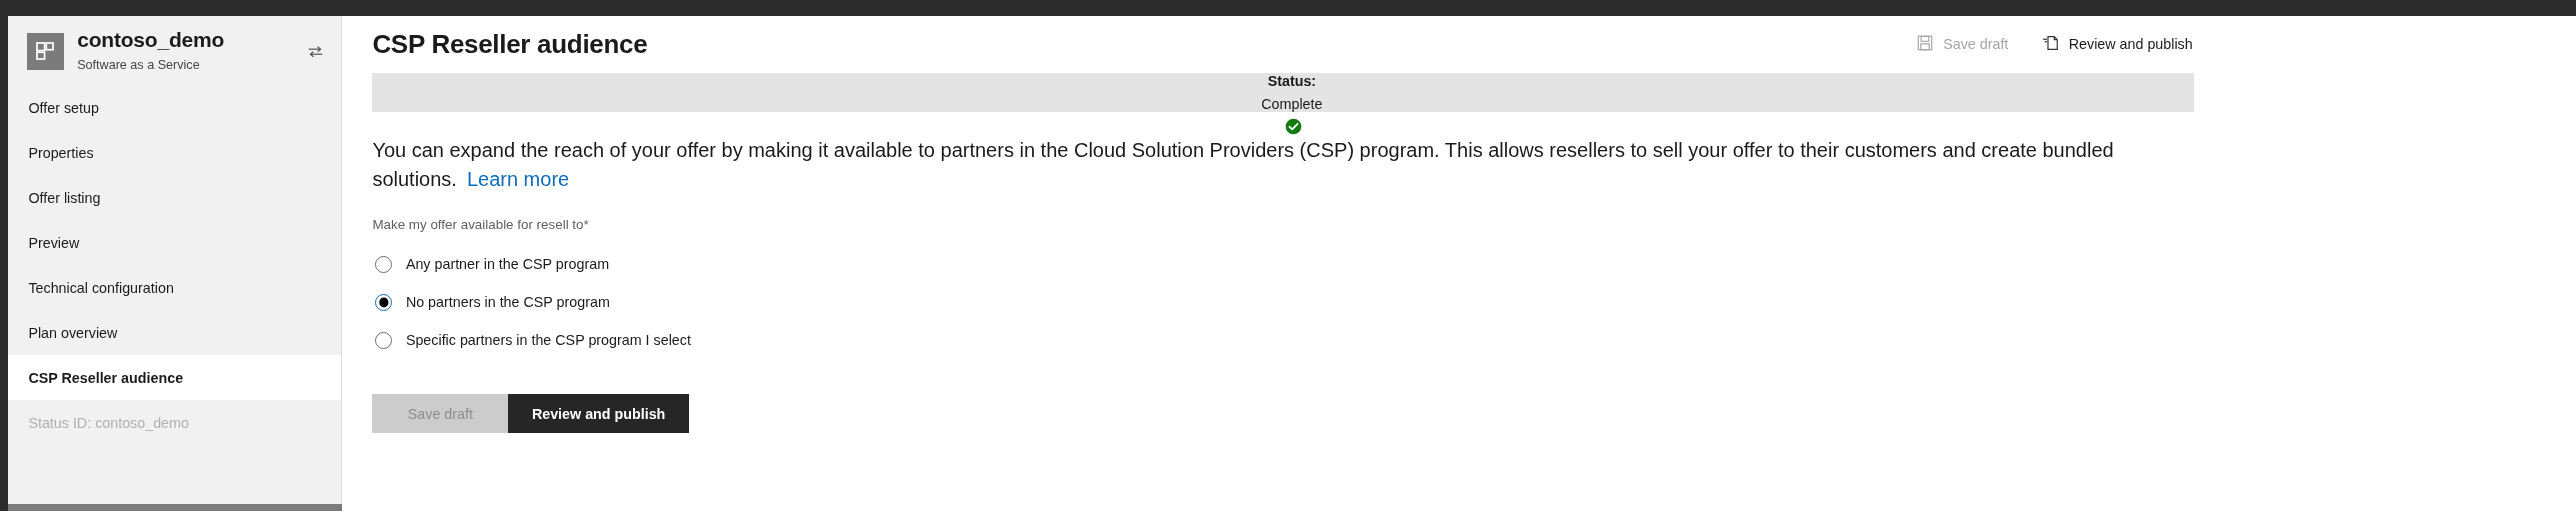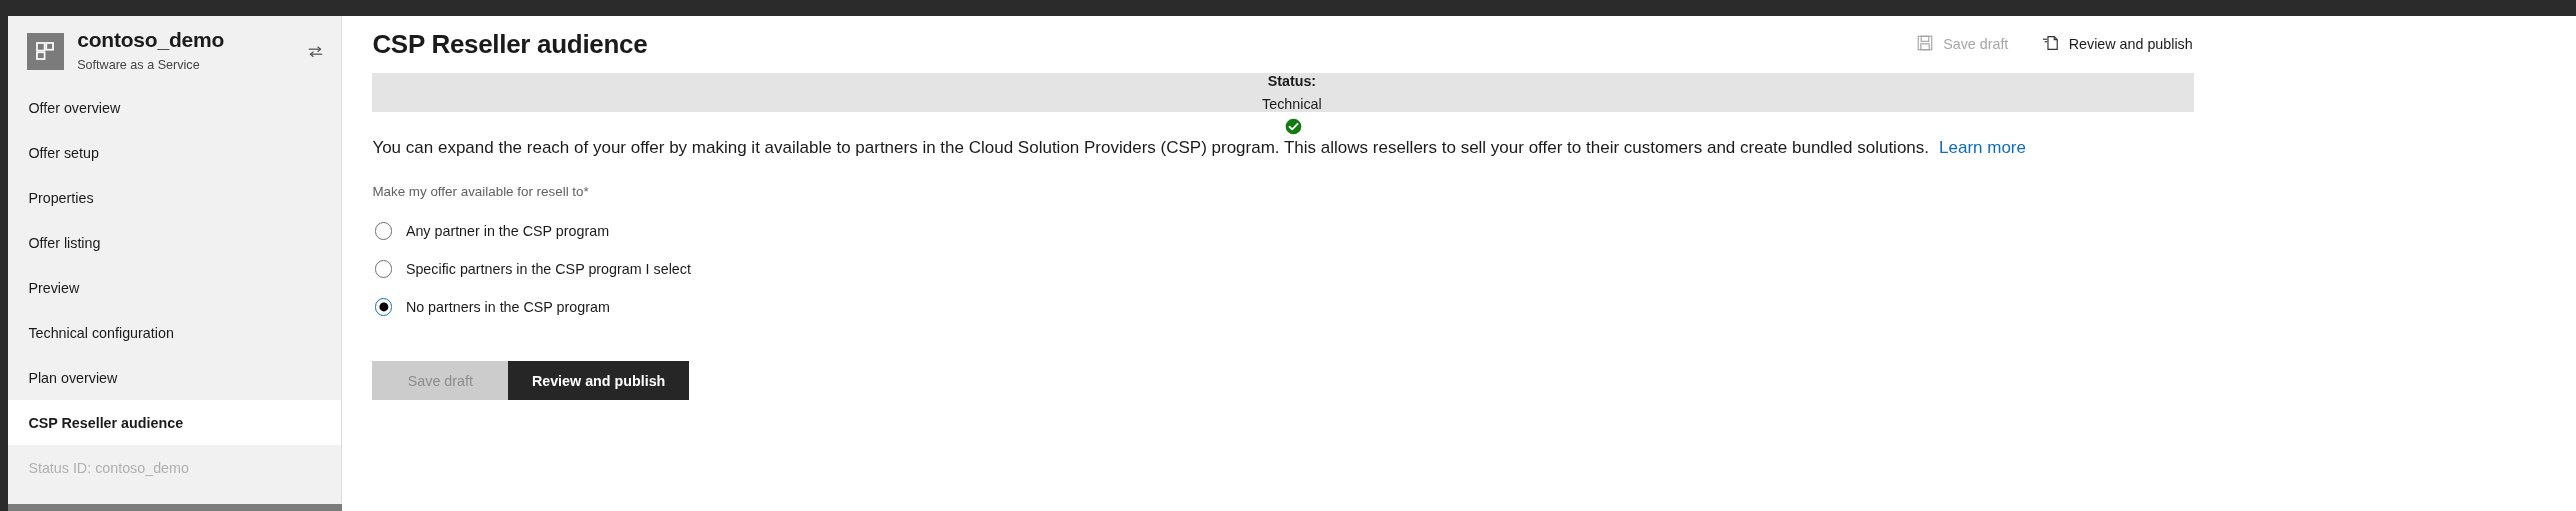--- a/index.html
+++ b/index.html
@@ -212,21 +212,21 @@
     font-size: 14.3px;
     color: #1b1b1b;
   }
   .status-check { display: block; margin-left: 3.4px; }
 
   .content {
     padding: 23.5px 34px 0 30px;
   }
 
   .description {
-    font-size: 17px;
+    font-size: 20px;
     color: #1b1b1b;
     line-height: 1.45;
   }
   .learn-link {
     color: #0f6cbd;
     text-decoration: none;
     cursor: pointer;
     margin-left: 10px;
   }
 
@@ -336,23 +336,20 @@
         <svg width="17" height="13.4" viewBox="0 0 20 16" aria-hidden="true">
           <line x1="2" y1="5" x2="16" y2="5" stroke="#555555" stroke-width="1.5"></line>
           <polyline points="12.5,2 16,5 12.5,8" fill="none" stroke="#555555" stroke-width="1.5"></polyline>
           <line x1="4" y1="11" x2="18" y2="11" stroke="#555555" stroke-width="1.5"></line>
           <polyline points="7.5,8 4,11 7.5,14" fill="none" stroke="#555555" stroke-width="1.5"></polyline>
         </svg>
       </button>
     </div>
 
     <ul class="nav-list">
-      <li class="nav-item">
-        <span>Offer overview</span>
-      </li>
       <li class="nav-item">
         <span>Offer setup</span>
       </li>
       <li class="nav-item">
         <span>Properties</span>
       </li>
       <li class="nav-item">
         <span>Offer listing</span>
       </li>
       <li class="nav-item">
@@ -403,21 +400,21 @@
               <line x1="3" y1="8" x2="6" y2="8" stroke="#333333" stroke-width="1.4"></line>
             </svg>
           </span>
           <span class="cmd-label">Review and publish</span>
         </button>
       </div>
     </div>
 
     <div class="status-bar">
       <span class="status-label">Status:</span>
-      <span class="status-value">Technical</span>
+      <span class="status-value">Complete</span>
       <span class="status-check">
         <svg width="17" height="17" viewBox="0 0 20 20" aria-hidden="true">
           <circle cx="10" cy="10" r="9.2" fill="#107c10"></circle>
           <polyline points="5.3,10.3 8.5,13.4 14.8,6.8" fill="none" stroke="#ffffff" stroke-width="2.1" stroke-linecap="round" stroke-linejoin="round"></polyline>
         </svg>
       </span>
     </div>
 
     <div class="content">
 
@@ -428,29 +425,29 @@
       <div class="field-label">
         <span>Make my offer available for resell to</span><span class="req-star">*</span>
       </div>
 
       <div class="radio-group">
         <label class="radio-row">
           <span class="radio-mark"></span>
           <span class="radio-text">Any partner in the CSP program</span>
         </label>
 
+        <label class="radio-row checked">
+          <span class="radio-mark"></span>
+          <span class="radio-text">No partners in the CSP program</span>
+        </label>
+
         <label class="radio-row">
           <span class="radio-mark"></span>
           <span class="radio-text">Specific partners in the CSP program I select</span>
         </label>
-
-        <label class="radio-row checked">
-          <span class="radio-mark"></span>
-          <span class="radio-text">No partners in the CSP program</span>
-        </label>
       </div>
 
       <div class="button-row">
         <button class="btn btn-secondary">Save draft</button>
         <button class="btn btn-primary">Review and publish</button>
       </div>
 
     </div>
   </section>
 </div>

